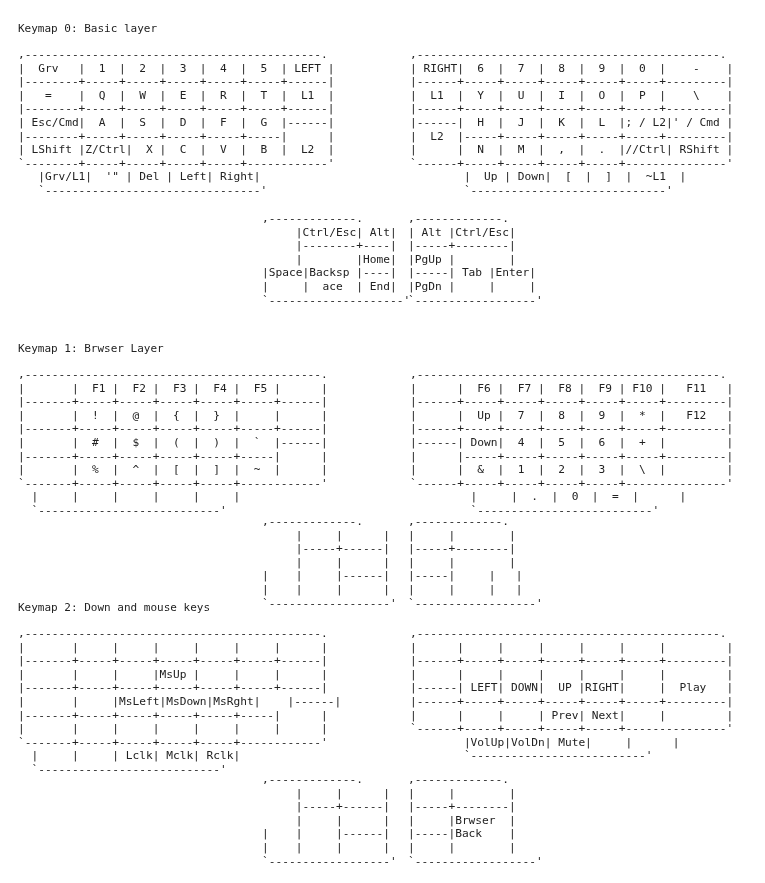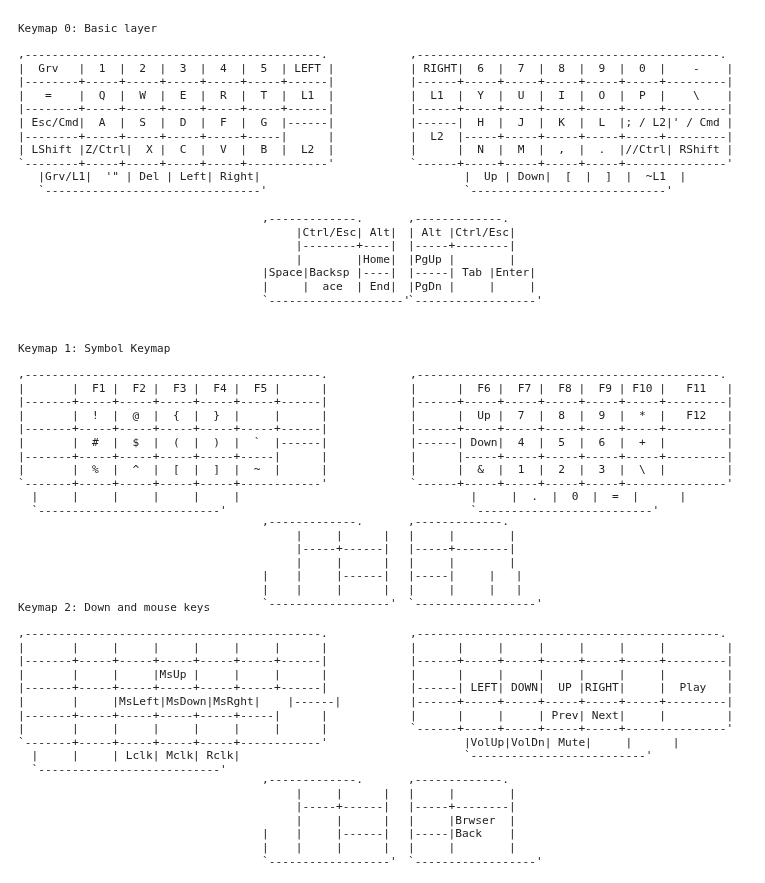--- a/index.html
+++ b/index.html
@@ -92,21 +92,21 @@
     <pre class="ascii thumb-right" style="top:212px;">,-------------.
 | Alt |Ctrl/Esc|
 |-----+--------|
 |PgUp |        |
 |-----| Tab |Enter|
 |PgDn |     |     |
 `------------------'</pre>
   </div>
 
   <div class="section" style="top:320px;">
-    <div class="section-title" style="top:22px;">Keymap 1: Symbol Keymap</div>
+    <div class="section-title" style="top:22px;">Keymap 1: Brwser Layer</div>
 
     <pre class="ascii kb-left" style="top:48px;">,--------------------------------------------.
 |       |  F1 |  F2 |  F3 |  F4 |  F5 |      |
 |-------+-----+-----+-----+-----+-----+------|
 |       |  !  |  @  |  {  |  }  |     |      |
 |-------+-----+-----+-----+-----+-----+------|
 |       |  #  |  $  |  (  |  )  |  `  |------|
 |-------+-----+-----+-----+-----+-----|      |
 |       |  %  |  ^  |  [  |  ]  |  ~  |      |
 `-------+-----+-----+-----+-----+------------'

